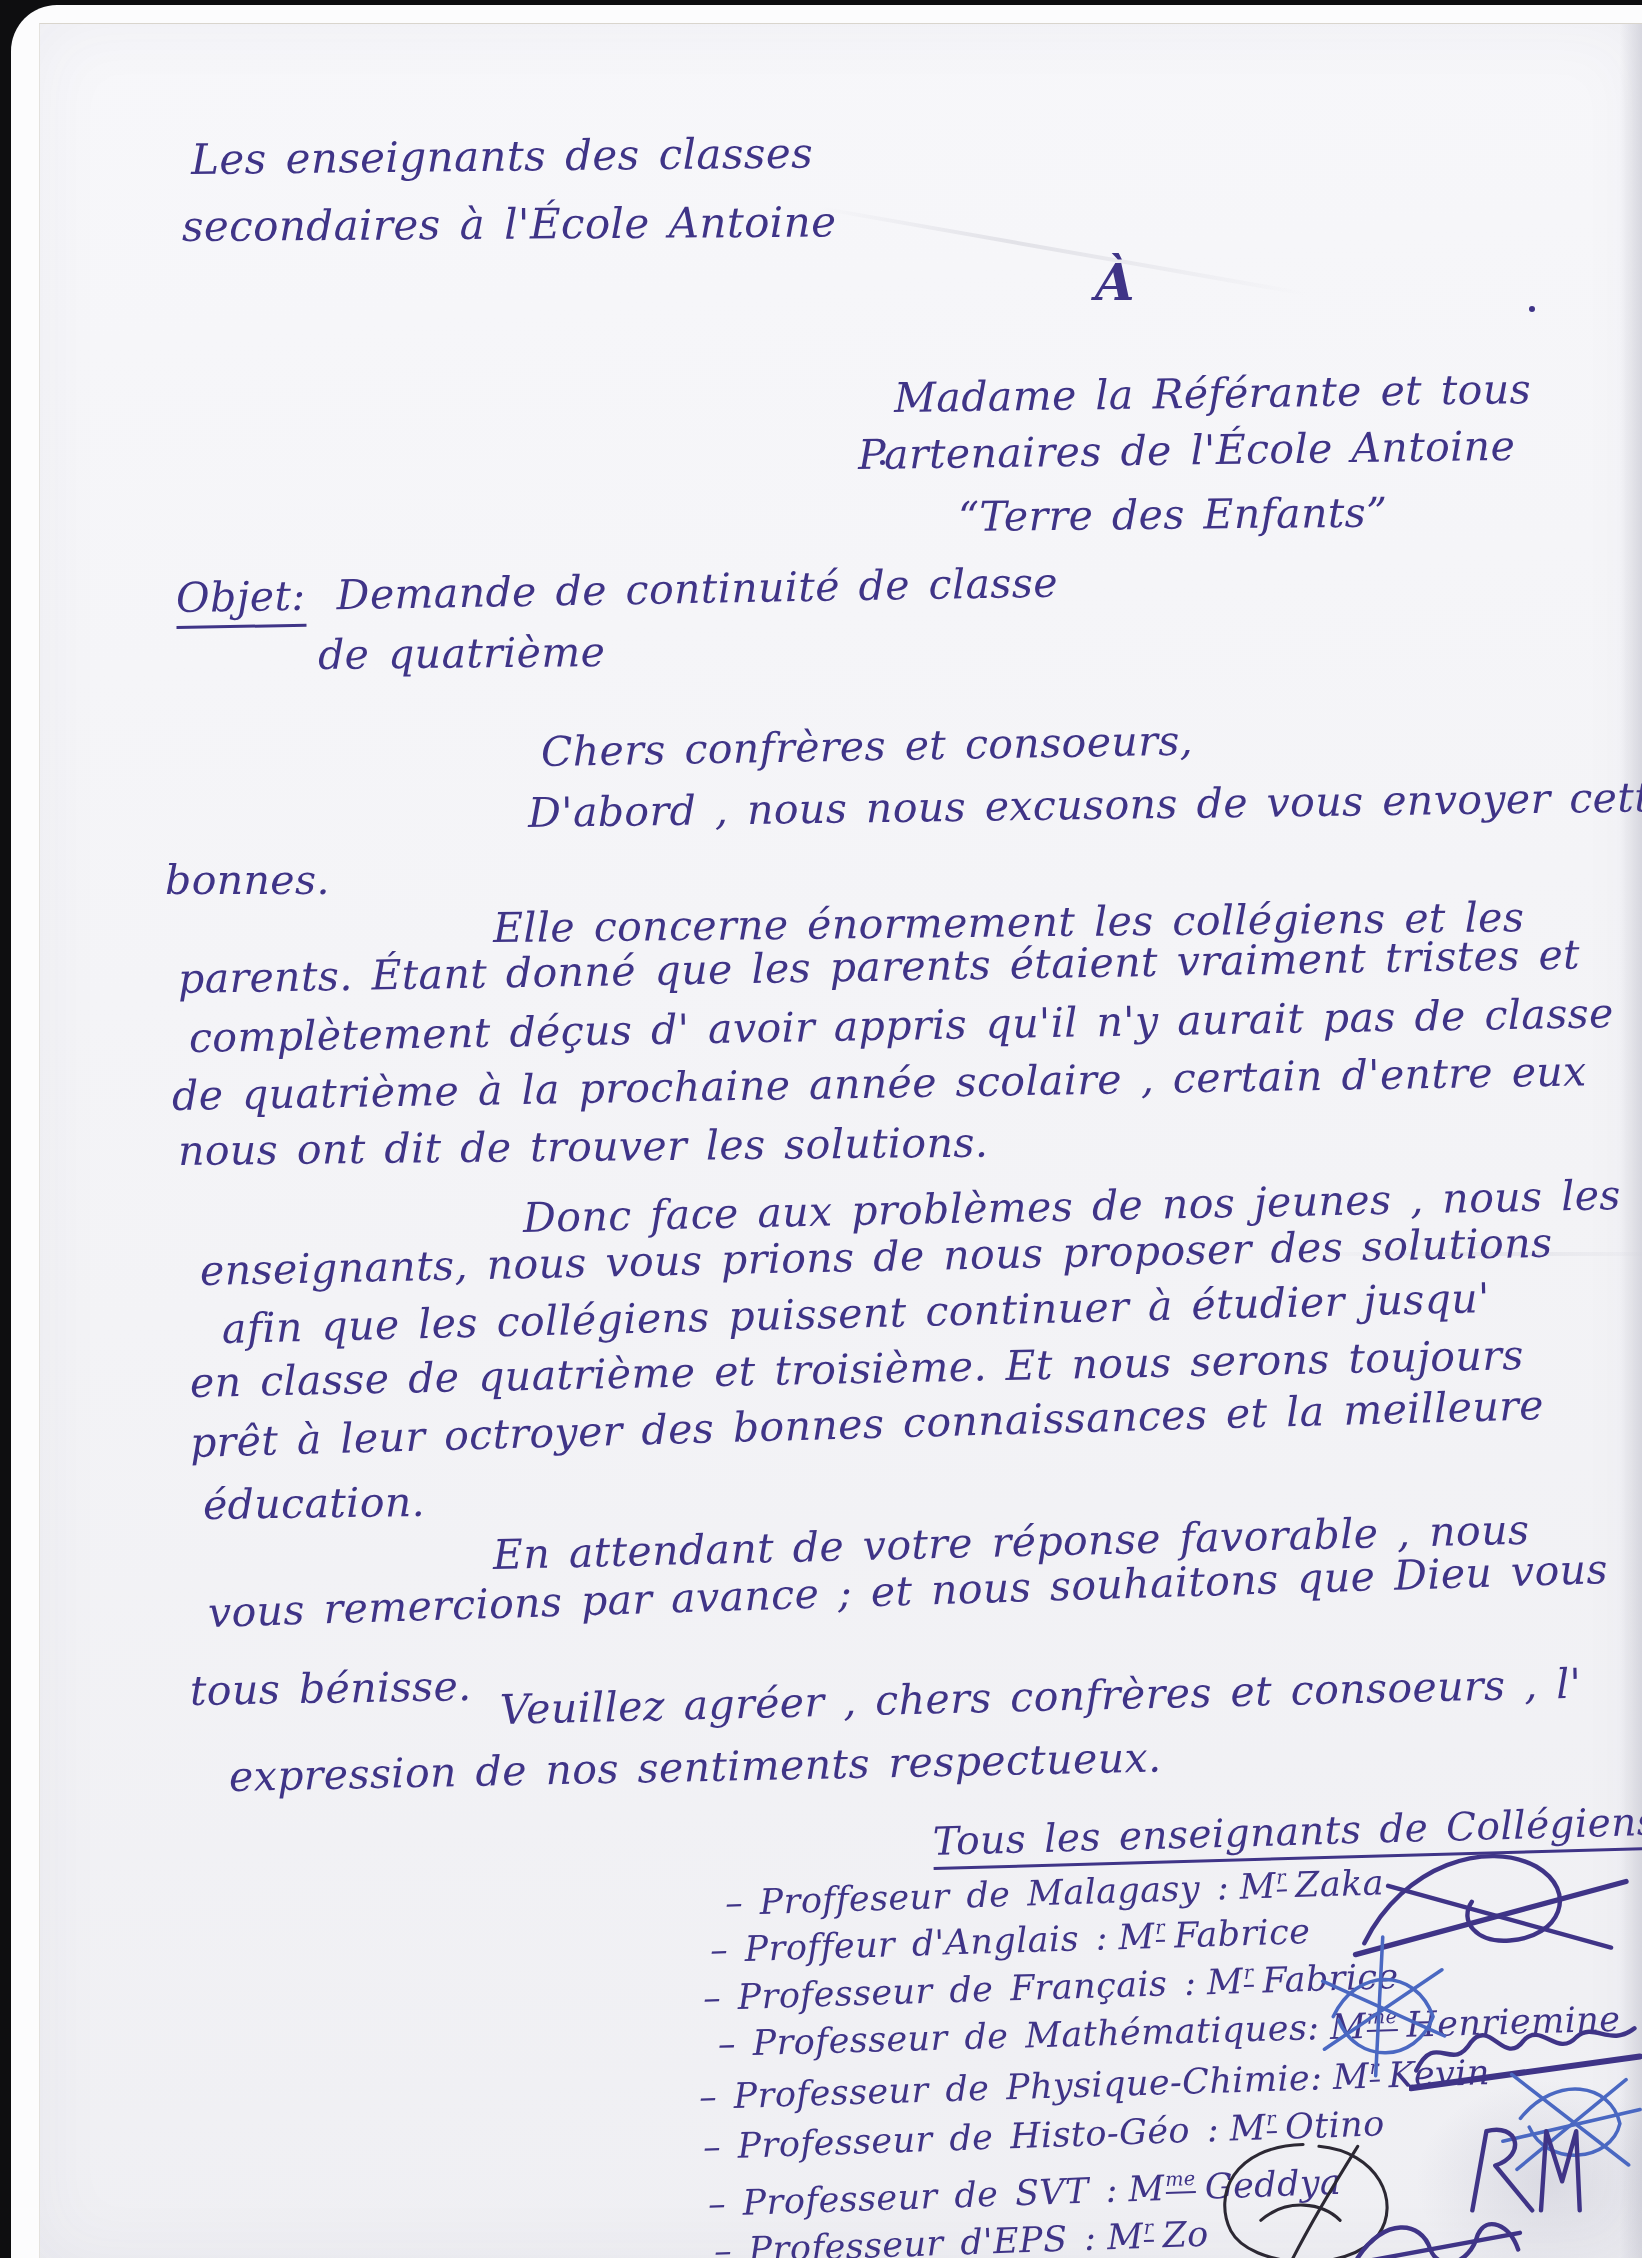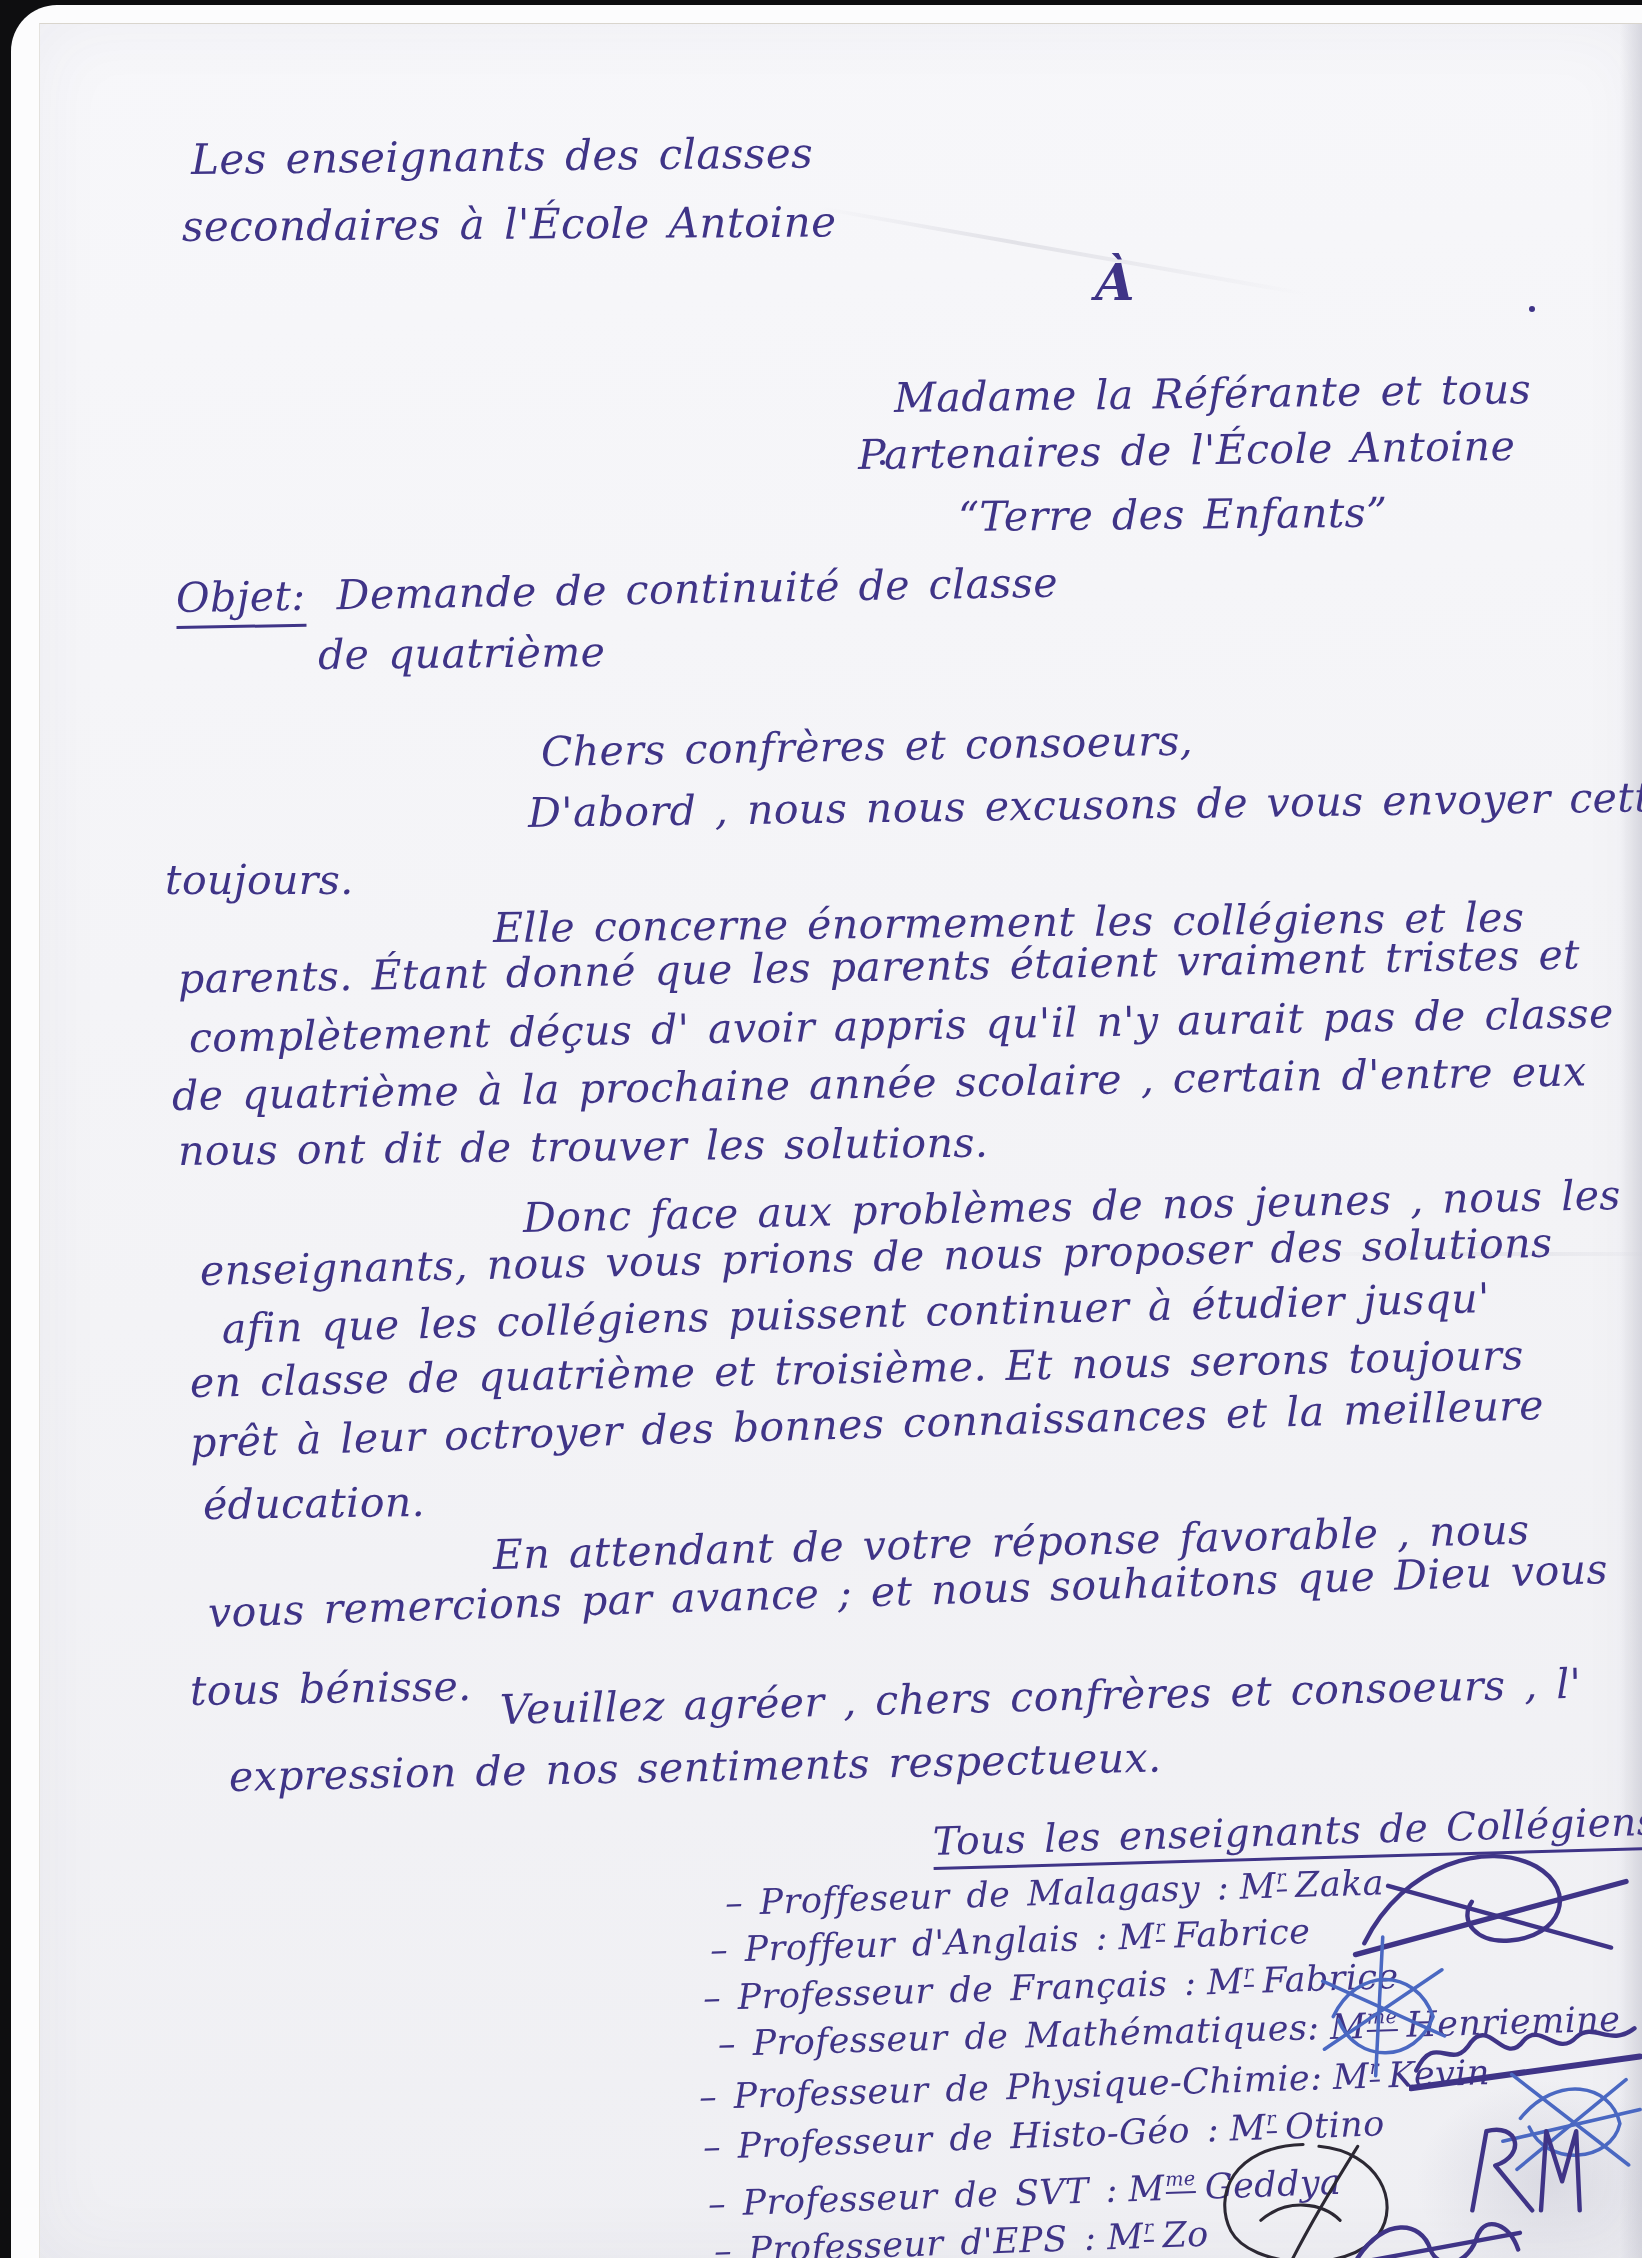--- a/index.html
+++ b/index.html
@@ -95,21 +95,21 @@
     <div class="hw" style="left:918px; top:473px; transform:rotate(-0.6deg);">“Terre des Enfants”</div>
 
     <div class="hw" style="left:136px; top:554px; transform:rotate(-1deg);">
       <span class="u-thick">Objet:</span>
       <span style="margin-left:12.4px;">Demande de continuité de classe</span>
     </div>
     <div class="hw" style="left:278px; top:611px; transform:rotate(-0.6deg);">de quatrième</div>
 
     <div class="hw" style="left:501px; top:708px; transform:rotate(-1deg);">Chers confrères et consoeurs,</div>
     <div class="hw" style="left:488px; top:769px; transform:rotate(-0.8deg);">D'abord , nous nous excusons de vous envoyer cette</div>
-    <div class="hw" style="left:125px; top:836px;">toujours.</div>
+    <div class="hw" style="left:125px; top:836px;">bonnes.</div>
     <div class="hw" style="left:453px; top:884px; transform:rotate(-0.6deg);">Elle concerne énormement les collégiens et les</div>
     <div class="hw" style="left:138px; top:935px; transform:rotate(-1deg);">parents.   Étant donné que les parents étaient vraiment tristes et</div>
     <div class="hw" style="left:149px; top:994px; transform:rotate(-1deg);">complètement déçus d' avoir appris qu'il n'y aurait pas de classe</div>
     <div class="hw" style="left:132px; top:1052px; transform:rotate(-1deg);">de quatrième à la prochaine année scolaire , certain d'entre eux</div>
     <div class="hw" style="left:138px; top:1107px; transform:rotate(-0.6deg);">nous ont dit de trouver les solutions.</div>
     <div class="hw" style="left:483px; top:1174px; transform:rotate(-1.2deg);">Donc face aux problèmes de nos jeunes , nous les</div>
     <div class="hw" style="left:160px; top:1227px; transform:rotate(-1.2deg);">enseignants, nous vous prions de nous proposer des solutions</div>
     <div class="hw" style="left:182px; top:1285px; transform:rotate(-1.4deg);">afin que les collégiens puissent continuer à étudier jusqu'</div>
     <div class="hw" style="left:150px; top:1339px; transform:rotate(-1.2deg);">en classe de quatrième et troisième.  Et nous serons toujours</div>
     <div class="hw" style="left:150px; top:1399px; transform:rotate(-1.6deg);">prêt à leur octroyer des bonnes connaissances et la meilleure</div>

